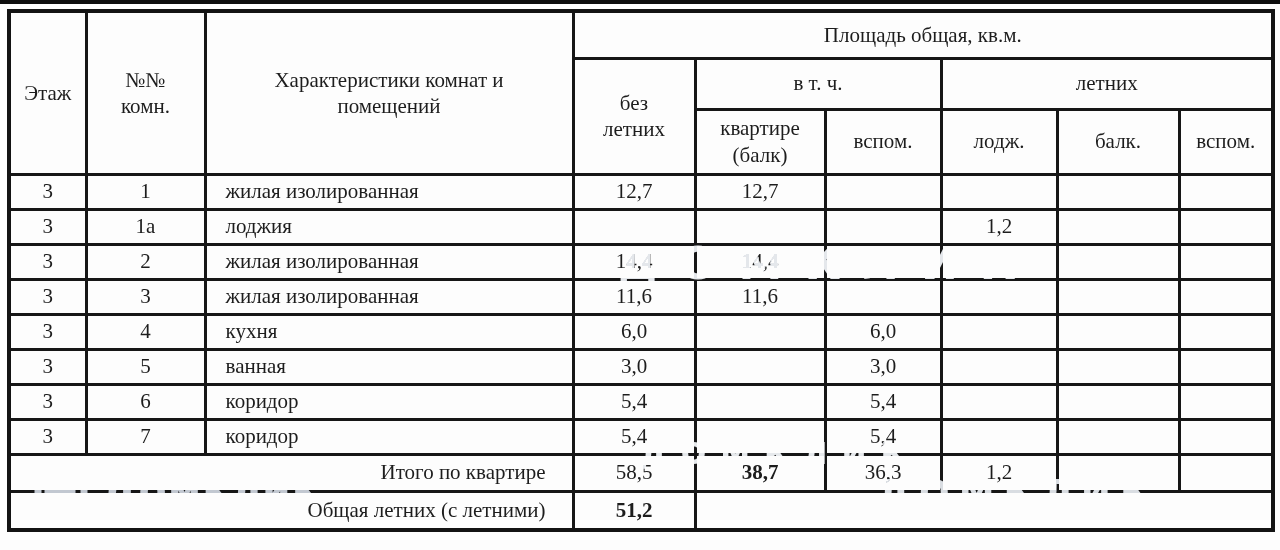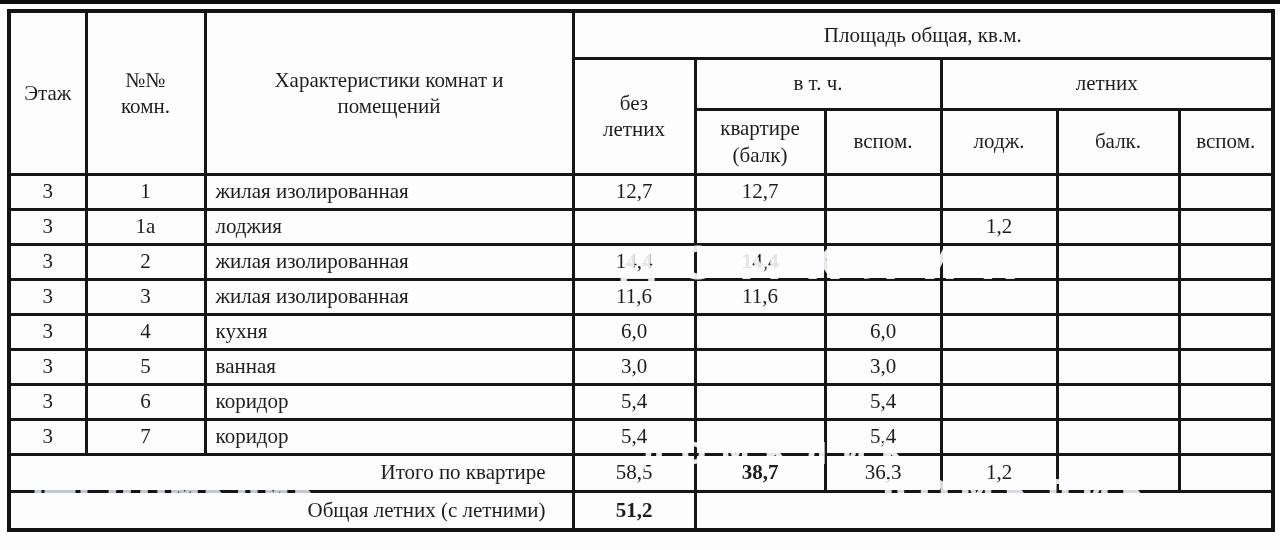--- a/index.html
+++ b/index.html
@@ -35,21 +35,21 @@
     overflow: hidden;
     line-height: 1.25;
   }
   .explication th { font-weight: normal; }
   tr.hrow-1 { height: 47px; }
   tr.hrow-2 { height: 51px; }
   tr.hrow-3 { height: 65px; }
   tr.drow   { height: 35px; }
   tr.trow-1 { height: 37px; }
   tr.trow-2 { height: 39px; }
-  td.name-cell { text-align: left; padding-left: 9px; }
+  td.name-cell { text-align: left; padding-left: 19px; }
   td.label-cell { text-align: right; padding-right: 26px; }
   .bold { font-weight: bold; font-family: Liberation Serif, serif; }
   td.floor-low { vertical-align: bottom; padding-bottom: 3px; }
   
   .wm {
     position: absolute;
     pointer-events: none;
     user-select: none;
     font-family: "DejaVu Sans", "Liberation Sans", sans-serif;
     font-weight: bold;

